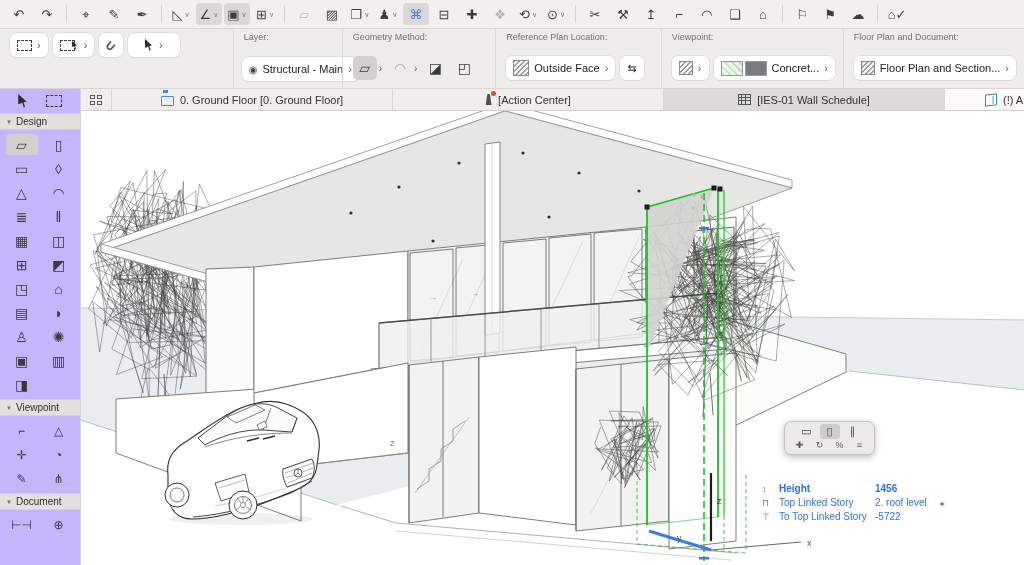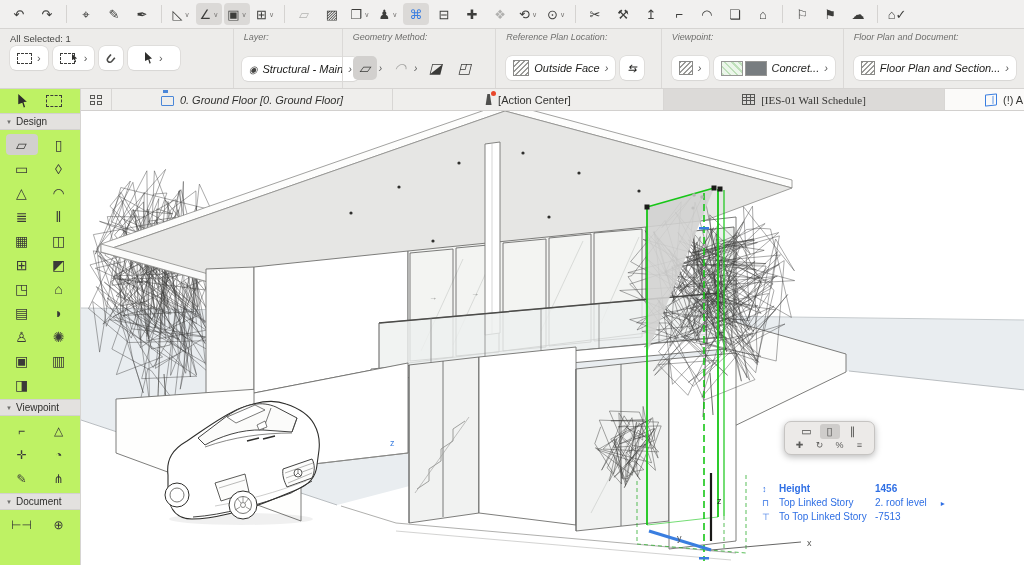--- a/index.html
+++ b/index.html
@@ -12,21 +12,21 @@
         color:#3d3d3b;font-size:13px;line-height:1;cursor:default;padding:0 1px;}
   .tbtn .glyph{pointer-events:none;}
   .tbtn .chev{font-size:7px;color:#7a7876;margin-left:2px;}
   .tbtn.act{background:#dbd9d7;}
   .tbtn.faded{opacity:.35;}
   .tbtn.blue .glyph{color:#3a7ee0;}
   .tsep{width:1px;height:18px;background:#d5d3d1;margin:0 4px;}
   
   .infobar{height:59px;background:#edecea;border-bottom:1px solid #d6d4d2;display:flex;}
   .isec{padding:3px 8px 0 10px;position:relative;}
-  .isec + .isec{border-left:1px solid #dbd9d7;font-style:italic;}
+  .isec + .isec{border-left:1px solid #dbd9d7;}
   .ilabel{font-size:9px;color:#6f6f6d;height:11px;}
   .isub{font-size:9.5px;color:#454543;height:12px;margin-top:1px;}
   .irow{display:flex;align-items:center;gap:5px;margin-top:3px;}
   .pill{background:#fff;border-radius:6px;height:24px;display:flex;align-items:center;gap:5px;padding:0 7px;
         box-shadow:0 0 0 .5px #d2d0ce,0 1px 1px rgba(0,0,0,.06);font-size:11px;color:#1d1d1b;white-space:nowrap;}
   .pill .pchev{font-size:11px;color:#555;}
   .gbtn{width:24px;height:24px;display:flex;align-items:center;justify-content:center;font-size:14px;color:#3a3a38;border-radius:5px;}
   .gbtn.sel{background:#d2d0ce;}
   .gbtn.faded{opacity:.4;}
   .gchev{font-size:10px;color:#555;margin:0 1px 0 -3px;}
@@ -39,38 +39,38 @@
   .eye{font-size:10px;color:#454543;}
   .icon-marquee-s{width:13px;height:9px;border:1.1px dashed #3c3c3a;}
   .icon-cursor-xs{width:7px;height:9px;background:#2e2e2c;
      clip-path:polygon(0 0,78% 55%,48% 58%,64% 92%,50% 98%,36% 62%,0 74%);}
   .magnet{font-size:13px;font-weight:bold;color:#4a4a48;transform:rotate(40deg);}
   
   .main-row{display:flex;height:477px;}
   .right-col{flex:1;display:flex;flex-direction:column;min-width:0;}
   .tabbar{height:21px;background:#efeeec;border-bottom:1px solid #d2d0ce;display:flex;align-items:stretch;font-size:11px;color:#333331;}
   .tab{display:flex;align-items:center;justify-content:center;gap:6px;border-right:1px solid #d8d6d4;overflow:hidden;white-space:nowrap;}
-  .tab.pressed{background:#dcdad8;font-family:Liberation Serif, serif;}
+  .tab.pressed{background:#dcdad8;}
   .tab.active{background:#fbfaf9;border-right:none;justify-content:flex-start;padding-left:40px;}
   .overviewbtn{width:30px;display:flex;align-items:center;justify-content:center;border-right:1px solid #d8d6d4;}
   .icon-quad{display:grid;grid-template:repeat(2,4px)/repeat(2,5px);gap:2px;}
   .icon-quad i{border:1px solid #5a5a58;}
   .ticon{position:relative;flex:none;}
   .icon-floor-plan{width:11px;height:8px;border:1.5px solid #4a86d8;border-radius:1px;margin-top:2px;}
   .icon-floor-plan:after{content:"";position:absolute;left:2px;top:-4px;width:5px;height:3px;background:#4a86d8;}
   .icon-lighthouse{width:7px;height:11px;background:#4f4f4d;clip-path:polygon(32% 0,68% 0,92% 100%,8% 100%);}
   .lh-wrap{position:relative;}
   .lh-wrap .badge{position:absolute;right:-4px;top:-3px;width:5px;height:5px;border-radius:50%;background:#e8472b;}
   .icon-schedule{width:11px;height:9px;border:1px solid #555553;
      background:linear-gradient(to right,transparent 0 2.5px,#555 2.5px 3.5px,transparent 3.5px 6.5px,#555 6.5px 7.5px,transparent 7.5px),
                 linear-gradient(to bottom,transparent 0 2px,#555 2px 3px,transparent 3px 5.5px,#555 5.5px 6.5px,transparent 6.5px);}
   .icon-threed{width:10px;height:10px;border:1.5px solid #3a7ee0;border-radius:1px;transform:skewY(-6deg);}
   .icon-threed:after{content:"";position:absolute;right:2px;top:1px;bottom:1px;width:2px;background:rgba(58,126,224,.4);}
   
-  .sidebar{width:80px;background:#bef264;border-right:1px solid #d6d4d2;flex:none;overflow:hidden;}
+  .sidebar{width:80px;background:#c4b5fd;border-right:1px solid #d6d4d2;flex:none;overflow:hidden;}
   .tb-top{display:flex;justify-content:space-around;align-items:center;height:24px;padding:0 10px;}
   .icon-cursor{width:11px;height:14px;background:#2e2e2c;
      clip-path:polygon(0 0,78% 55%,48% 58%,62% 92%,50% 97%,37% 62%,0 74%);}
   .icon-marquee{width:14px;height:10px;border:1.2px dashed #3c3c3a;}
   .tb-head{height:15px;background:#e3e1df;border-top:1px solid #d3d1cf;border-bottom:1px solid #d3d1cf;
      font-size:10px;color:#2e2e2c;display:flex;align-items:center;gap:4px;padding-left:6px;}
   .tb-head .tri{font-size:6px;color:#6f6f6d;}
   .tb-grid{display:grid;grid-template-columns:1fr 1fr;justify-items:center;row-gap:3px;padding:4px 3px;}
   .tool{width:32px;height:21px;display:flex;align-items:center;justify-content:center;font-size:14px;color:#3a3a38;border-radius:4px;}
   .tool.sel{background:#d2d0ce;}
@@ -200,21 +200,20 @@
         <span class="glyph">☁</span>
       </div>
       <div class="tsep"></div>
       <div class="tbtn">
         <span class="glyph">⌂✓</span>
       </div>
     </div>
 
   <div class="infobar">
     <div class="isec" style="width:252px">
-      <div class="isub">All Selected: 1</div>
       <div class="irow" style="margin-top:1px">
         <div class="pill">
           <span class="icon-marquee-s"></span>
           <span class="pchev">›</span>
         </div>
         <div class="pill">
           <span class="icon-marquee-s"></span>
           <span class="icon-cursor-xs" style="margin-left:-8px"></span>
           <span class="pchev">›</span>
         </div>
@@ -416,21 +415,21 @@
 
       <div class="tabbar">
         <div class="overviewbtn">
           <span class="icon-quad">
               <i></i>
               <i></i>
               <i></i>
               <i></i>
             </span>
         </div>
-      <div class="tab" style="width: 280px; font-style: italic;">
+      <div class="tab" style="width: 280px;">
             <span class="ticon">
               <span class="icon-floor-plan" style="display: block;"></span>
             </span>
             <span>0. Ground Floor [0. Ground Floor]</span>
           </div>
           <div class="tab" style="width: 270px;">
             <span class="ticon lh-wrap">
               <span class="icon-lighthouse" style="display: block;"></span>
               <span class="badge"></span>
             </span>
@@ -623,19 +622,19 @@
             </div>
             <div class="trow">
               <span class="ticn">⊓</span>
               <span class="tlab">Top Linked Story</span>
               <span class="tval">2. roof level</span>
               <span class="tchev">▸</span>
             </div>
             <div class="trow">
               <span class="ticn">⊤</span>
               <span class="tlab">To Top Linked Story</span>
-              <span class="tval">-7513</span>
+              <span class="tval">-5722</span>
             </div>
           </div>
       </div>
     </div>
   </div>
 </div>
 
 </body></html>

